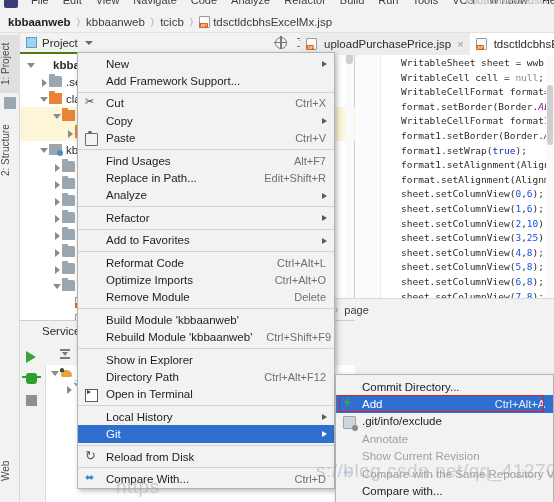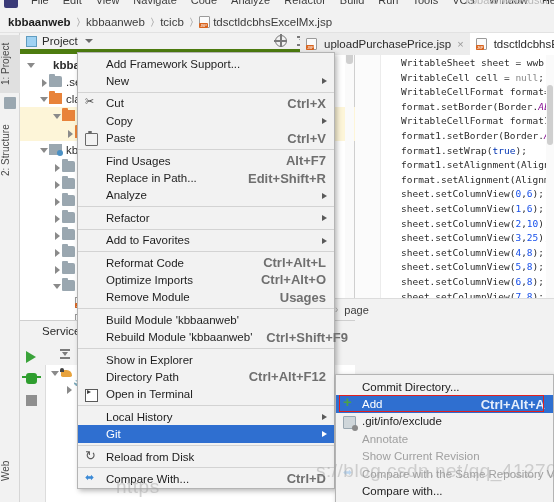--- a/index.html
+++ b/index.html
@@ -71,21 +71,21 @@
     position:absolute; left:4px; width:12px; height:12px;
   }
 
   
   #project-panel{
     position:absolute; left:20px; top:33px; width:335px; height:287px;
     background:#ffffff; border-right:1px solid #cfcfcf;
   }
   #project-toolbar{
     position:absolute; left:0; top:0; width:335px; height:21px;
-    background:#f2f2f2; border-bottom:5px solid #4d7c0f;
+    background:#f2f2f2; border-bottom:2px solid #4d7c0f;
     display:flex; align-items:center;
   }
   #project-toolbar .pt-title{
     display:flex; align-items:center; gap:5px; margin-left:6px;
     font-size:11.5px; color:#2b2b2b;
   }
   .proj-sq{ width:11px; height:11px; background:#9fd2f2; border:1px solid #5f9cc0;}
   .caret-dn{
     width:0;height:0;border-left:4px solid transparent;border-right:4px solid transparent;
     border-top:4px solid #6b6b6b; margin-left:2px;
@@ -252,21 +252,21 @@
     background:#f2f2f2; border:1px solid #b4b4b4;
     box-shadow:2px 2px 5px rgba(0,0,0,.28);
     padding:2px 0 0 0; z-index:50;
   }
   .mi{
     position:relative; height:17.4px; display:flex; align-items:center;
     padding-left:28px; padding-right:8px; font-size:11.5px; color:#1d1d1d;
     white-space:nowrap;
   }
   .mi.sel{ background:#2f6fd0; color:#ffffff; }
-  .mi .acc{ margin-left:auto; color:#6f6f6f; font-size:13px; padding-left:14px;font-weight:bold;}
+  .mi .acc{ margin-left:auto; color:#6f6f6f; font-size:11px; padding-left:14px;}
   .mi.sel .acc{ color:#e6eefb; }
   .mi .sub{
     position:absolute; right:7px; top:6px; width:0;height:0;
     border-top:3.5px solid transparent;border-bottom:3.5px solid transparent;
     border-left:5px solid #5a5a5a;
   }
   .mi.sel .sub{ border-left-color:#ffffff; }
   .mi .mico{ position:absolute; left:7px; top:3px; width:13px; height:13px; }
   .msep{ height:1px; background:#d3d3d3; margin:2px 0; }
 
@@ -501,25 +501,25 @@
       <div class="svc-node" style="padding-left: 18px;">
         <span class="arrow closed"></span>
         <span class="wrench"></span>
         <span></span>
       </div>
     </div>
 </div>
 
 <div id="ctx">
     <div class="mi">
-      <span>Add Framework Support...</span>
-    </div>
-    <div class="mi">
       <span>New</span>
       <span class="sub"></span>
+    </div>
+    <div class="mi">
+      <span>Add Framework Support...</span>
     </div>
     <div class="msep"></div>
     <div class="mi">
       <span class="mico ico-cut"></span>
       <span>Cut</span>
       <span class="acc">Ctrl+X</span>
     </div>
     <div class="mi">
       <span>Copy</span>
       <span class="sub"></span>
@@ -556,21 +556,21 @@
     <div class="mi">
       <span>Reformat Code</span>
       <span class="acc">Ctrl+Alt+L</span>
     </div>
     <div class="mi">
       <span>Optimize Imports</span>
       <span class="acc">Ctrl+Alt+O</span>
     </div>
     <div class="mi">
       <span>Remove Module</span>
-      <span class="acc">Usages</span>
+      <span class="acc">Delete</span>
     </div>
     <div class="msep"></div>
     <div class="mi">
       <span>Build Module 'kbbaanweb'</span>
     </div>
     <div class="mi">
       <span>Rebuild Module 'kbbaanweb'</span>
       <span class="acc">Ctrl+Shift+F9</span>
     </div>
     <div class="msep"></div>

